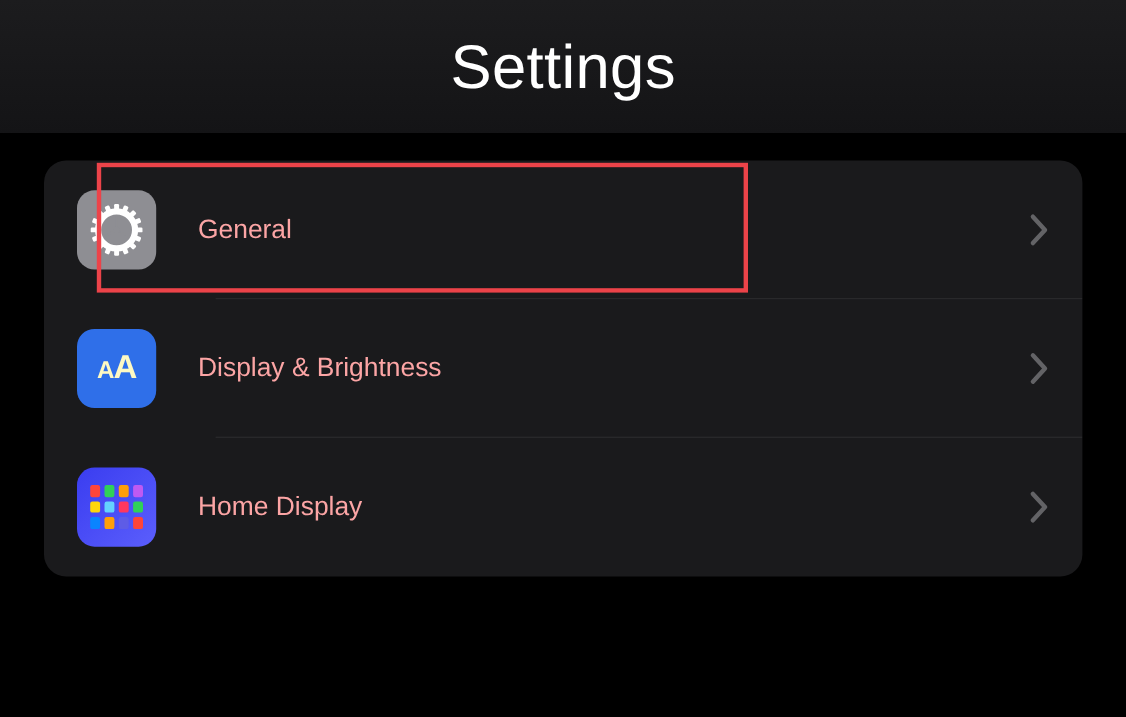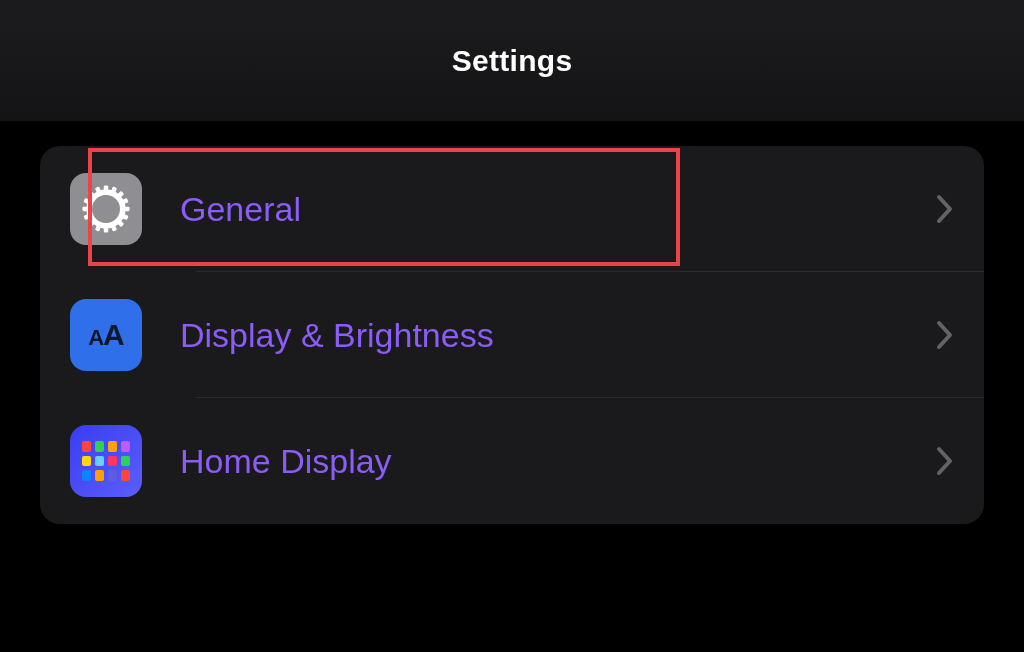--- a/index.html
+++ b/index.html
@@ -17,22 +17,22 @@
     .header {
       height: 122px;
       background: linear-gradient(180deg, #1c1c1e 0%, #141416 100%);
       display: flex;
       align-items: center;
       justify-content: center;
       border-bottom: 1px solid #000;
     }
     .header-title {
       color: #fff;
-      font-size: 30px;
-      font-weight: 700;
+      font-size: 56px;
+      font-weight: 400;
       letter-spacing: 0.3px;
     }
     .content {
       padding: 24px 40px 0 40px;
     }
     .settings-card {
       background: #1a1a1c;
       border-radius: 20px;
       overflow: hidden;
     }
@@ -71,42 +71,42 @@
       justify-content: center;
       margin-right: 38px;
       flex-shrink: 0;
     }
     .icon-gray { background: #8e8e93; }
     .icon-blue { background: #2f6fe9; }
     .icon-apps {
       background: linear-gradient(135deg, #3a3df0 0%, #5b5efc 100%);
     }
     .row-label {
-      color: #8b5cf6;
-      font-size: 34px;
+      color: #fca5a5;
+      font-size: 24px;
       font-weight: 400;
       flex: 1;
     }
     .chevron {
       flex-shrink: 0;
       margin-left: auto;
     }
     
     .gear-svg {
       width: 56px;
       height: 56px;
     }
     
     .cc-svg {
       width: 50px;
       height: 50px;
     }
     
     .aa-text {
-      color: #0f172a;
+      color: #fef9c3;
       font-weight: 700;
       font-size: 30px;
       letter-spacing: -1px;
       text-align: right;
     }
     .aa-text .small {
       font-size: 22px;
     }
     
     .apps-grid {

